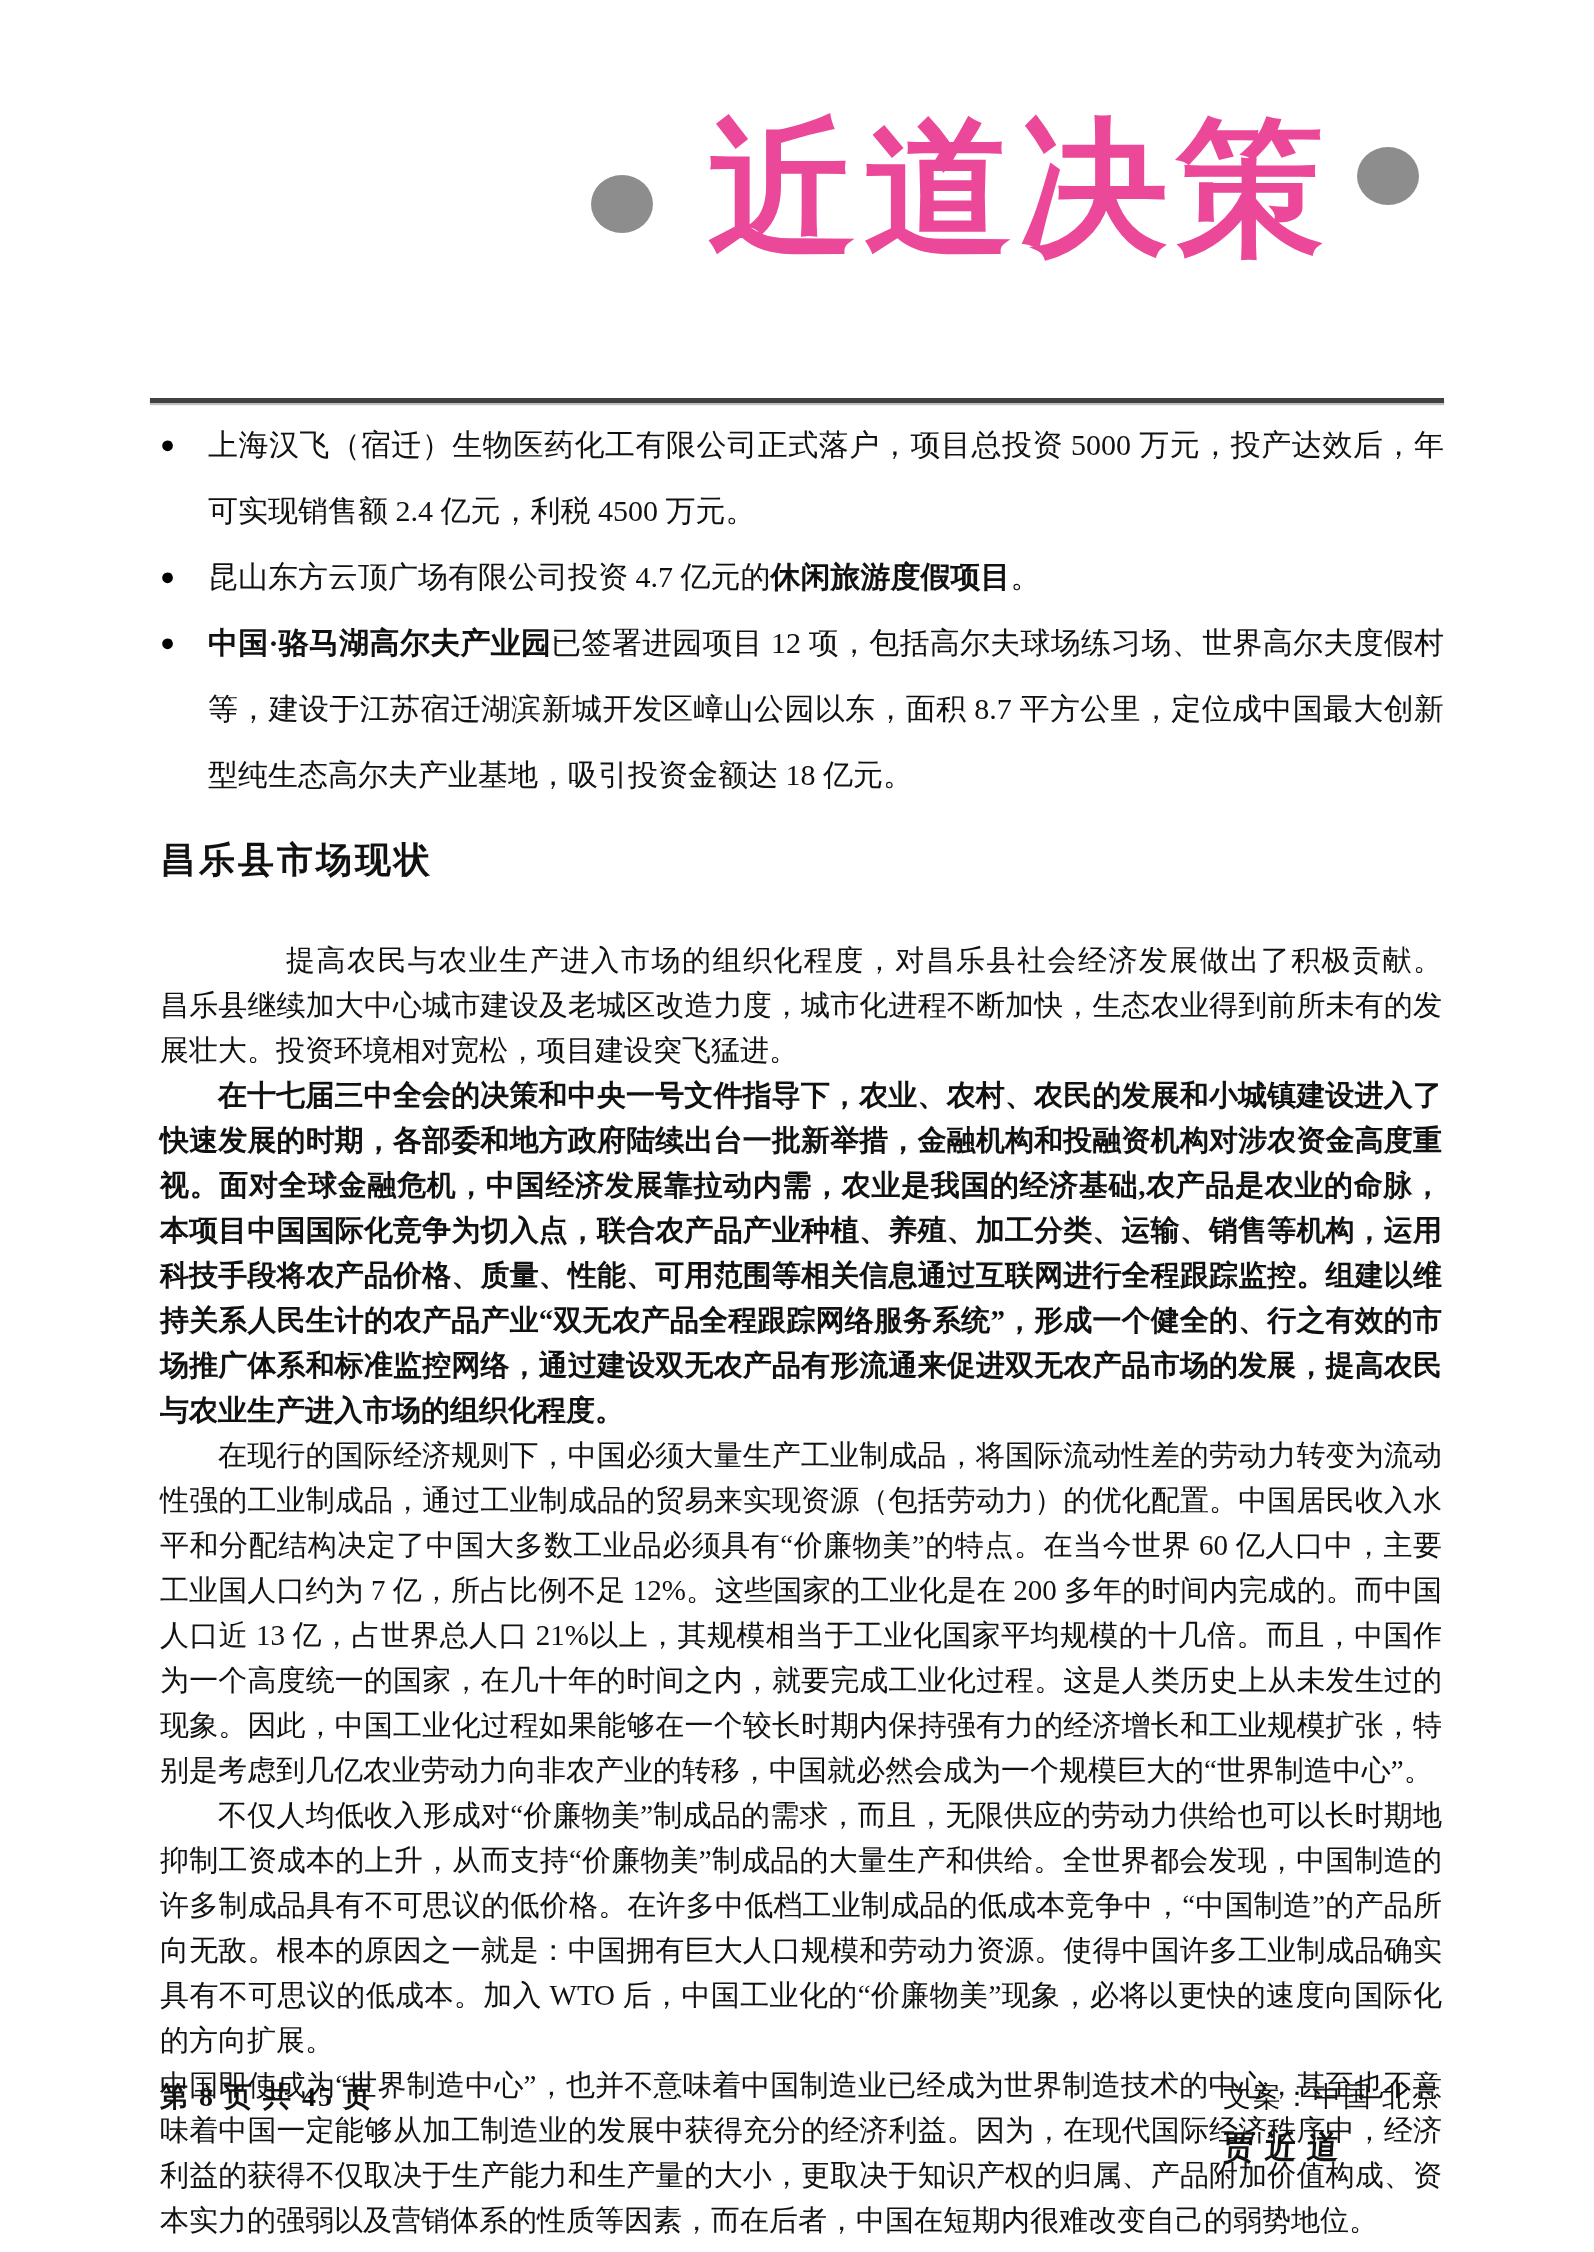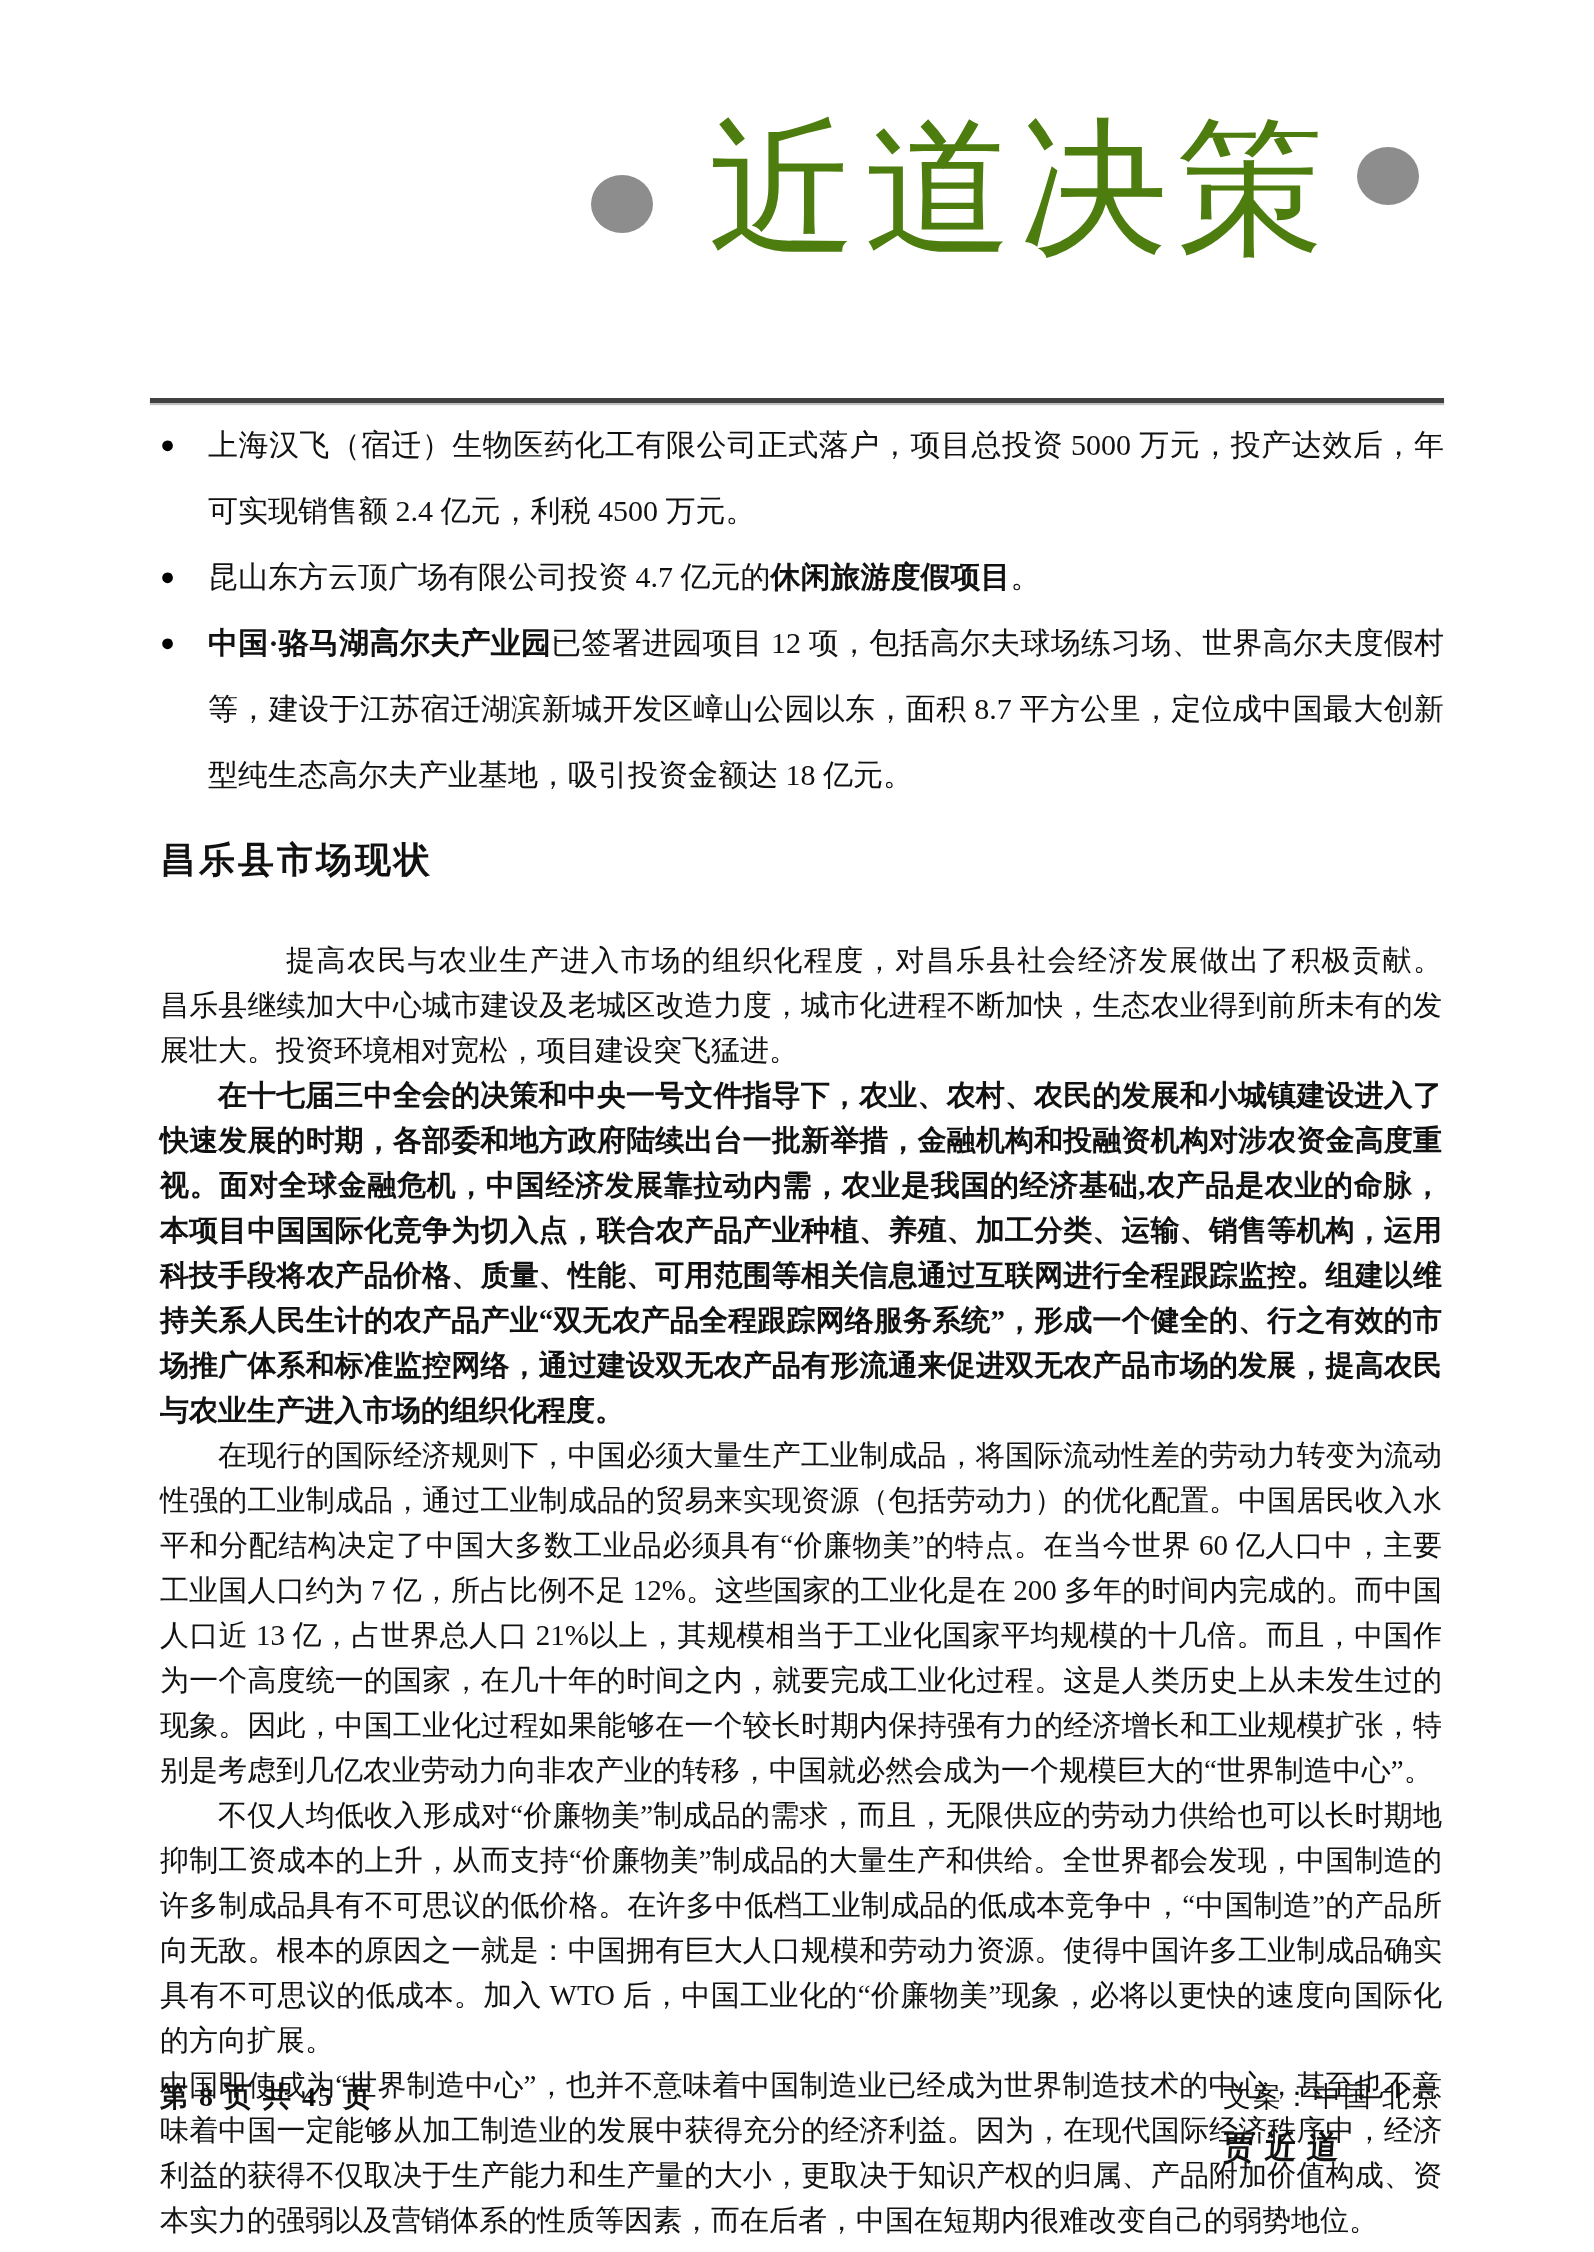--- a/index.html
+++ b/index.html
@@ -20,25 +20,25 @@
     display:flex; align-items:center;
   }
   .logo-dot {
     width:62px; height:58px; border-radius:50%;
     background:#8d8d8d; flex:0 0 auto;
   }
   .logo-dot.left  { margin-right:55px; margin-top:30px; }
   .logo-dot.right { margin-left:25px;  margin-top:-25px; }
   .seal-text {
     font-family:"DejaVu Sans", sans-serif;
-    font-weight:normal;
+    font-weight:bold;
     font-size:148px;
     line-height:1.25;
     letter-spacing:8px;
-    color:#4d7c0f;
+    color:#ec4899;
     white-space:nowrap;
   }
 
   
   .doc-title {
     position:absolute; top:324px; right:158px;
     font-family:"Liberation Sans", sans-serif;
     font-weight:bold; font-size:37px; letter-spacing:2px;
     white-space:nowrap;
   }

